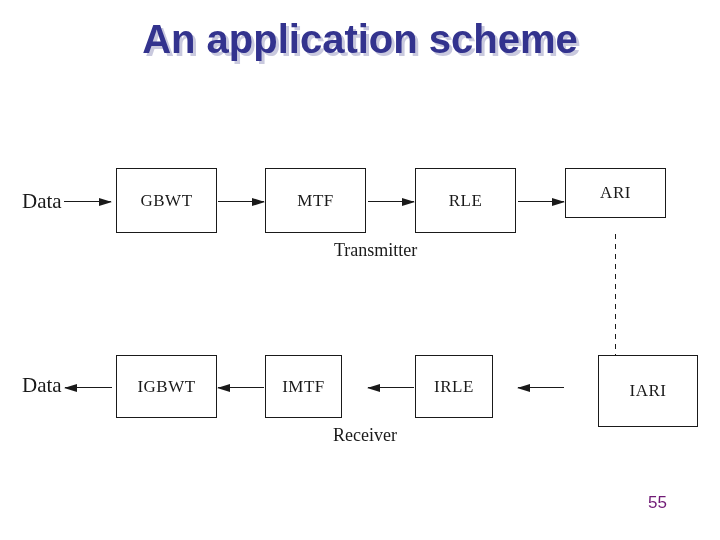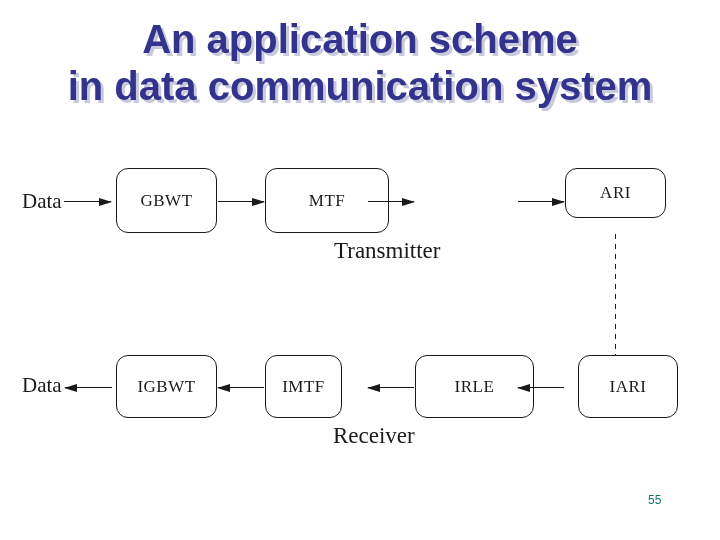--- a/index.html
+++ b/index.html
@@ -26,35 +26,35 @@
     font-size:40px;
     line-height:47px;
     color:var(--title-color);
     text-shadow:3px 3px 0 var(--title-shadow);
   }
   .title span{display:block;}
   .box{
     position:absolute;
     box-sizing:border-box;
     border:1.4px solid var(--ink);
-    border-radius:12px;
+    border-radius:0;
     background:#fff;
     display:flex;align-items:center;justify-content:center;
     font-size:17px;
     letter-spacing:0.5px;
   }
   .io-label{
     position:absolute;
     font-size:21px;
     line-height:17px;
     white-space:nowrap;
   }
   .section-label{
     position:absolute;
-    font-size:23px;
+    font-size:18px;
     line-height:17px;
     white-space:nowrap;
   }
   .arrow{
     position:absolute;
     height:1.2px;
     background:var(--ink);
   }
   .arrow::after{
     content:"";
@@ -76,46 +76,46 @@
   .dashed-link{
     position:absolute;
     width:1.2px;
     background:repeating-linear-gradient(
       to bottom, var(--ink) 0 5px, transparent 5px 10px);
   }
   .page-number{
     position:absolute;
     left:648px;top:493px;
     font-family:"Liberation Sans", sans-serif;
-    font-size:12px;
-    color:#0f766e;
+    font-size:17px;
+    color:#701a75;
   }
 </style>
 </head>
 <body>
 
 <div class="slide">
 
   <h1 class="title">
     <span>An application scheme</span>
-    <span>in data communication system</span>
   </h1>
 
   <span class="io-label" style="left:22px;top:193px">Data</span>
 
   <div class="arrow right" style="left:64px;top:201px;width:47px"></div>
 
   <div class="box" style="left:116px;top:168px;width:101px;height:65px">GBWT</div>
 
   <div class="arrow right" style="left:218px;top:201px;width:46px"></div>
 
-  <div class="box" style="left:265px;top:168px;width:124px;height:65px">MTF</div>
+  <div class="box" style="left:265px;top:168px;width:101px;height:65px">MTF</div>
 
   <div class="arrow right" style="left:368px;top:201px;width:46px"></div>
 
+  <div class="box" style="left:415px;top:168px;width:101px;height:65px">RLE</div>
 
   <div class="arrow right" style="left:518px;top:201px;width:46px"></div>
 
   <div class="box" style="left:565px;top:168px;width:101px;height:50px">ARI</div>
 
   <span class="section-label" style="left:334px;top:242px">Transmitter</span>
 
   <div class="dashed-link" style="left:615px;top:234px;height:121px"></div>
 
   <span class="io-label" style="left:22px;top:377px">Data</span>
@@ -123,23 +123,23 @@
   <div class="arrow left" style="left:65px;top:387px;width:47px"></div>
 
   <div class="box" style="left:116px;top:355px;width:101px;height:63px">IGBWT</div>
 
   <div class="arrow left" style="left:218px;top:387px;width:46px"></div>
 
   <div class="box" style="left:265px;top:355px;width:77px;height:63px">IMTF</div>
 
   <div class="arrow left" style="left:368px;top:387px;width:46px"></div>
 
-  <div class="box" style="left:415px;top:355px;width:119px;height:63px">IRLE</div>
+  <div class="box" style="left:415px;top:355px;width:78px;height:63px">IRLE</div>
 
   <div class="arrow left" style="left:518px;top:387px;width:46px"></div>
 
-  <div class="box" style="left:578px;top:355px;width:100px;height:63px">IARI</div>
+  <div class="box" style="left:598px;top:355px;width:100px;height:72px">IARI</div>
 
   <span class="section-label" style="left:333px;top:427px">Receiver</span>
 
   <div class="page-number">55</div>
 
 </div>
 
 </body></html>

